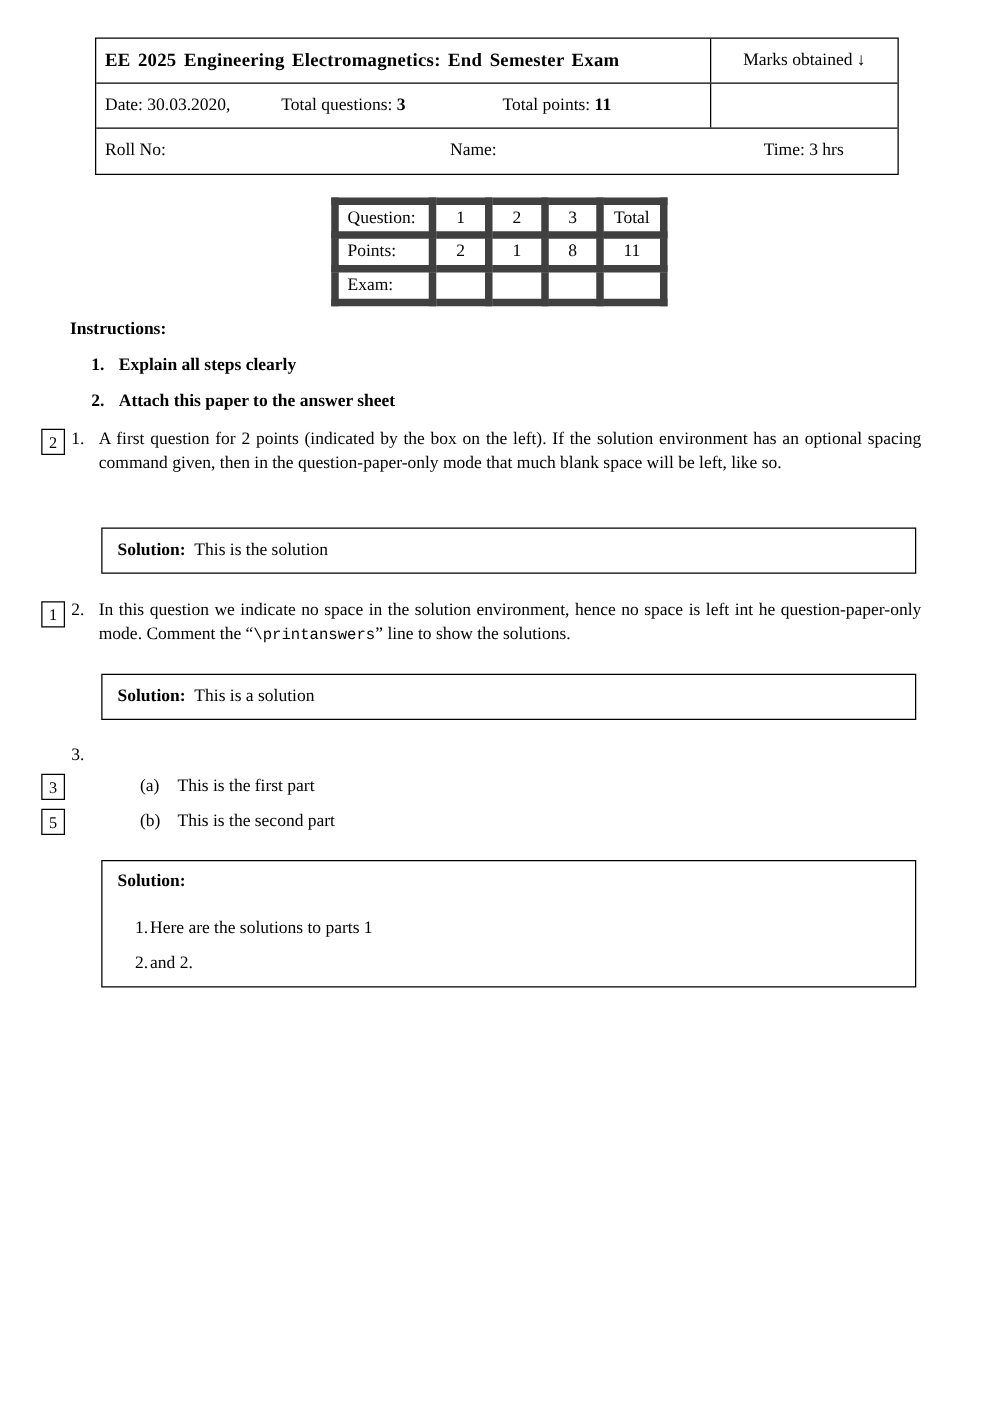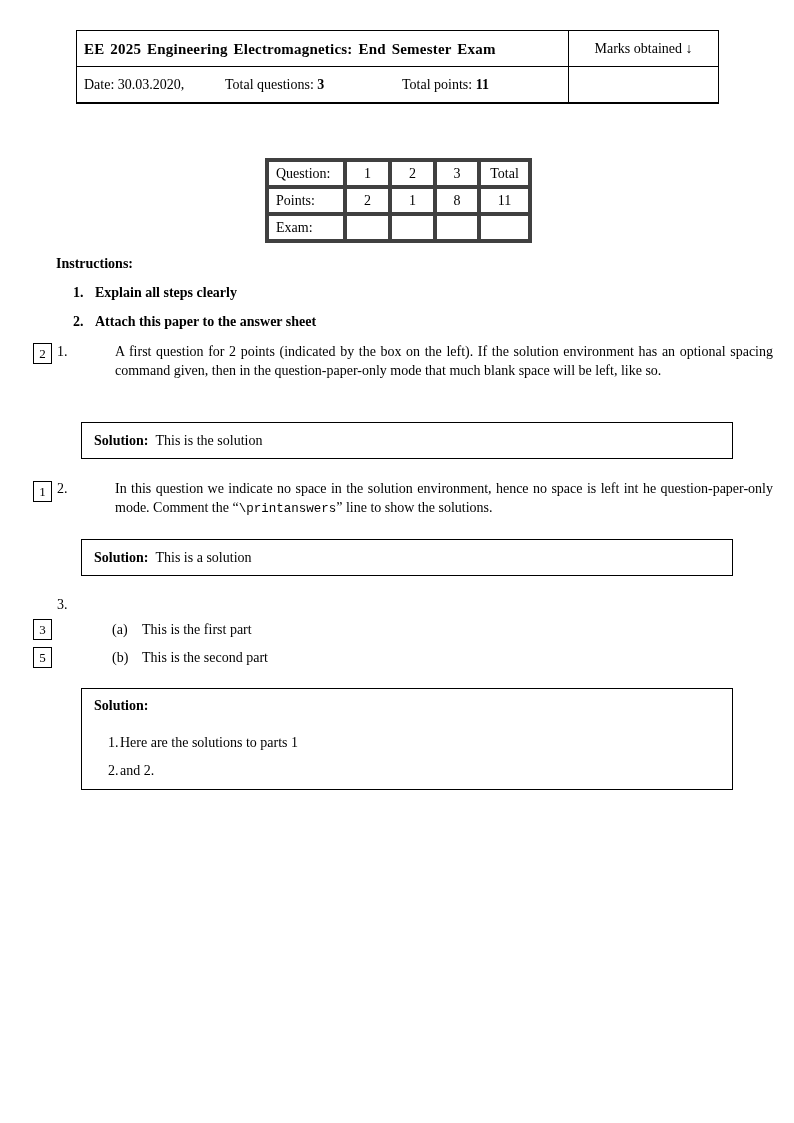--- a/index.html
+++ b/index.html
@@ -52,38 +52,37 @@
   .ht-row3 { position: relative; height: 36px; }
 
   
   .points-table {
     position: absolute;
     left: 265px; top: 158px;
     border-collapse: collapse;
     font-size: 14px;
   }
   .points-table td {
-    border: 4px solid #404040;
+    border: 6px solid #404040;
     height: 27px;
     padding: 0;
     text-align: center;
     box-sizing: border-box;
   }
   .points-table td.pt-label { width: 78px; text-align: left; padding-left: 7px; }
   .points-table td.pt-c1 { width: 45px; }
   .points-table td.pt-c2 { width: 45px; }
   .points-table td.pt-c3 { width: 44px; }
   .points-table td.pt-ct { width: 51px; }
 
   
   .qpara {
     position: absolute;
     text-align: justify;
     line-height: 18.5px;
-    margin-left: 36px;
   }
   .pbox {
     position: absolute;
     width: 17px; height: 19px;
     border: 1px solid #000;
     display: flex;
     align-items: center;
     justify-content: center;
     font-size: 13px;
   }
@@ -121,20 +120,25 @@
         <span>Marks obtained ↓</span>
       </div>
     </div>
     <div class="ht-row bb">
       <div class="ht-main">
         <span class="ht-meta nowrap" style="left:7px">Date: 30.03.2020,</span>
         <span class="ht-meta nowrap" style="left:148px"><span>Total questions:</span>&nbsp;<span class="b">3</span></span>
         <span class="ht-meta nowrap" style="left:325px"><span>Total points:</span>&nbsp;<span class="b">11</span></span>
       </div>
       <div class="ht-side"></div>
+    </div>
+    <div class="ht-row3">
+      <span class="ht-meta nowrap" style="left:7px">Roll No:</span>
+      <span class="ht-meta nowrap" style="left:283px">Name:</span>
+      <span class="ht-meta nowrap" style="right:43px">Time: 3 hrs</span>
     </div>
   </div>
 
   <table class="points-table">
     <tbody>
       <tr>
         <td class="pt-label">Question:</td>
         <td class="pt-c1">1</td>
         <td class="pt-c2">2</td>
         <td class="pt-c3">3</td>

